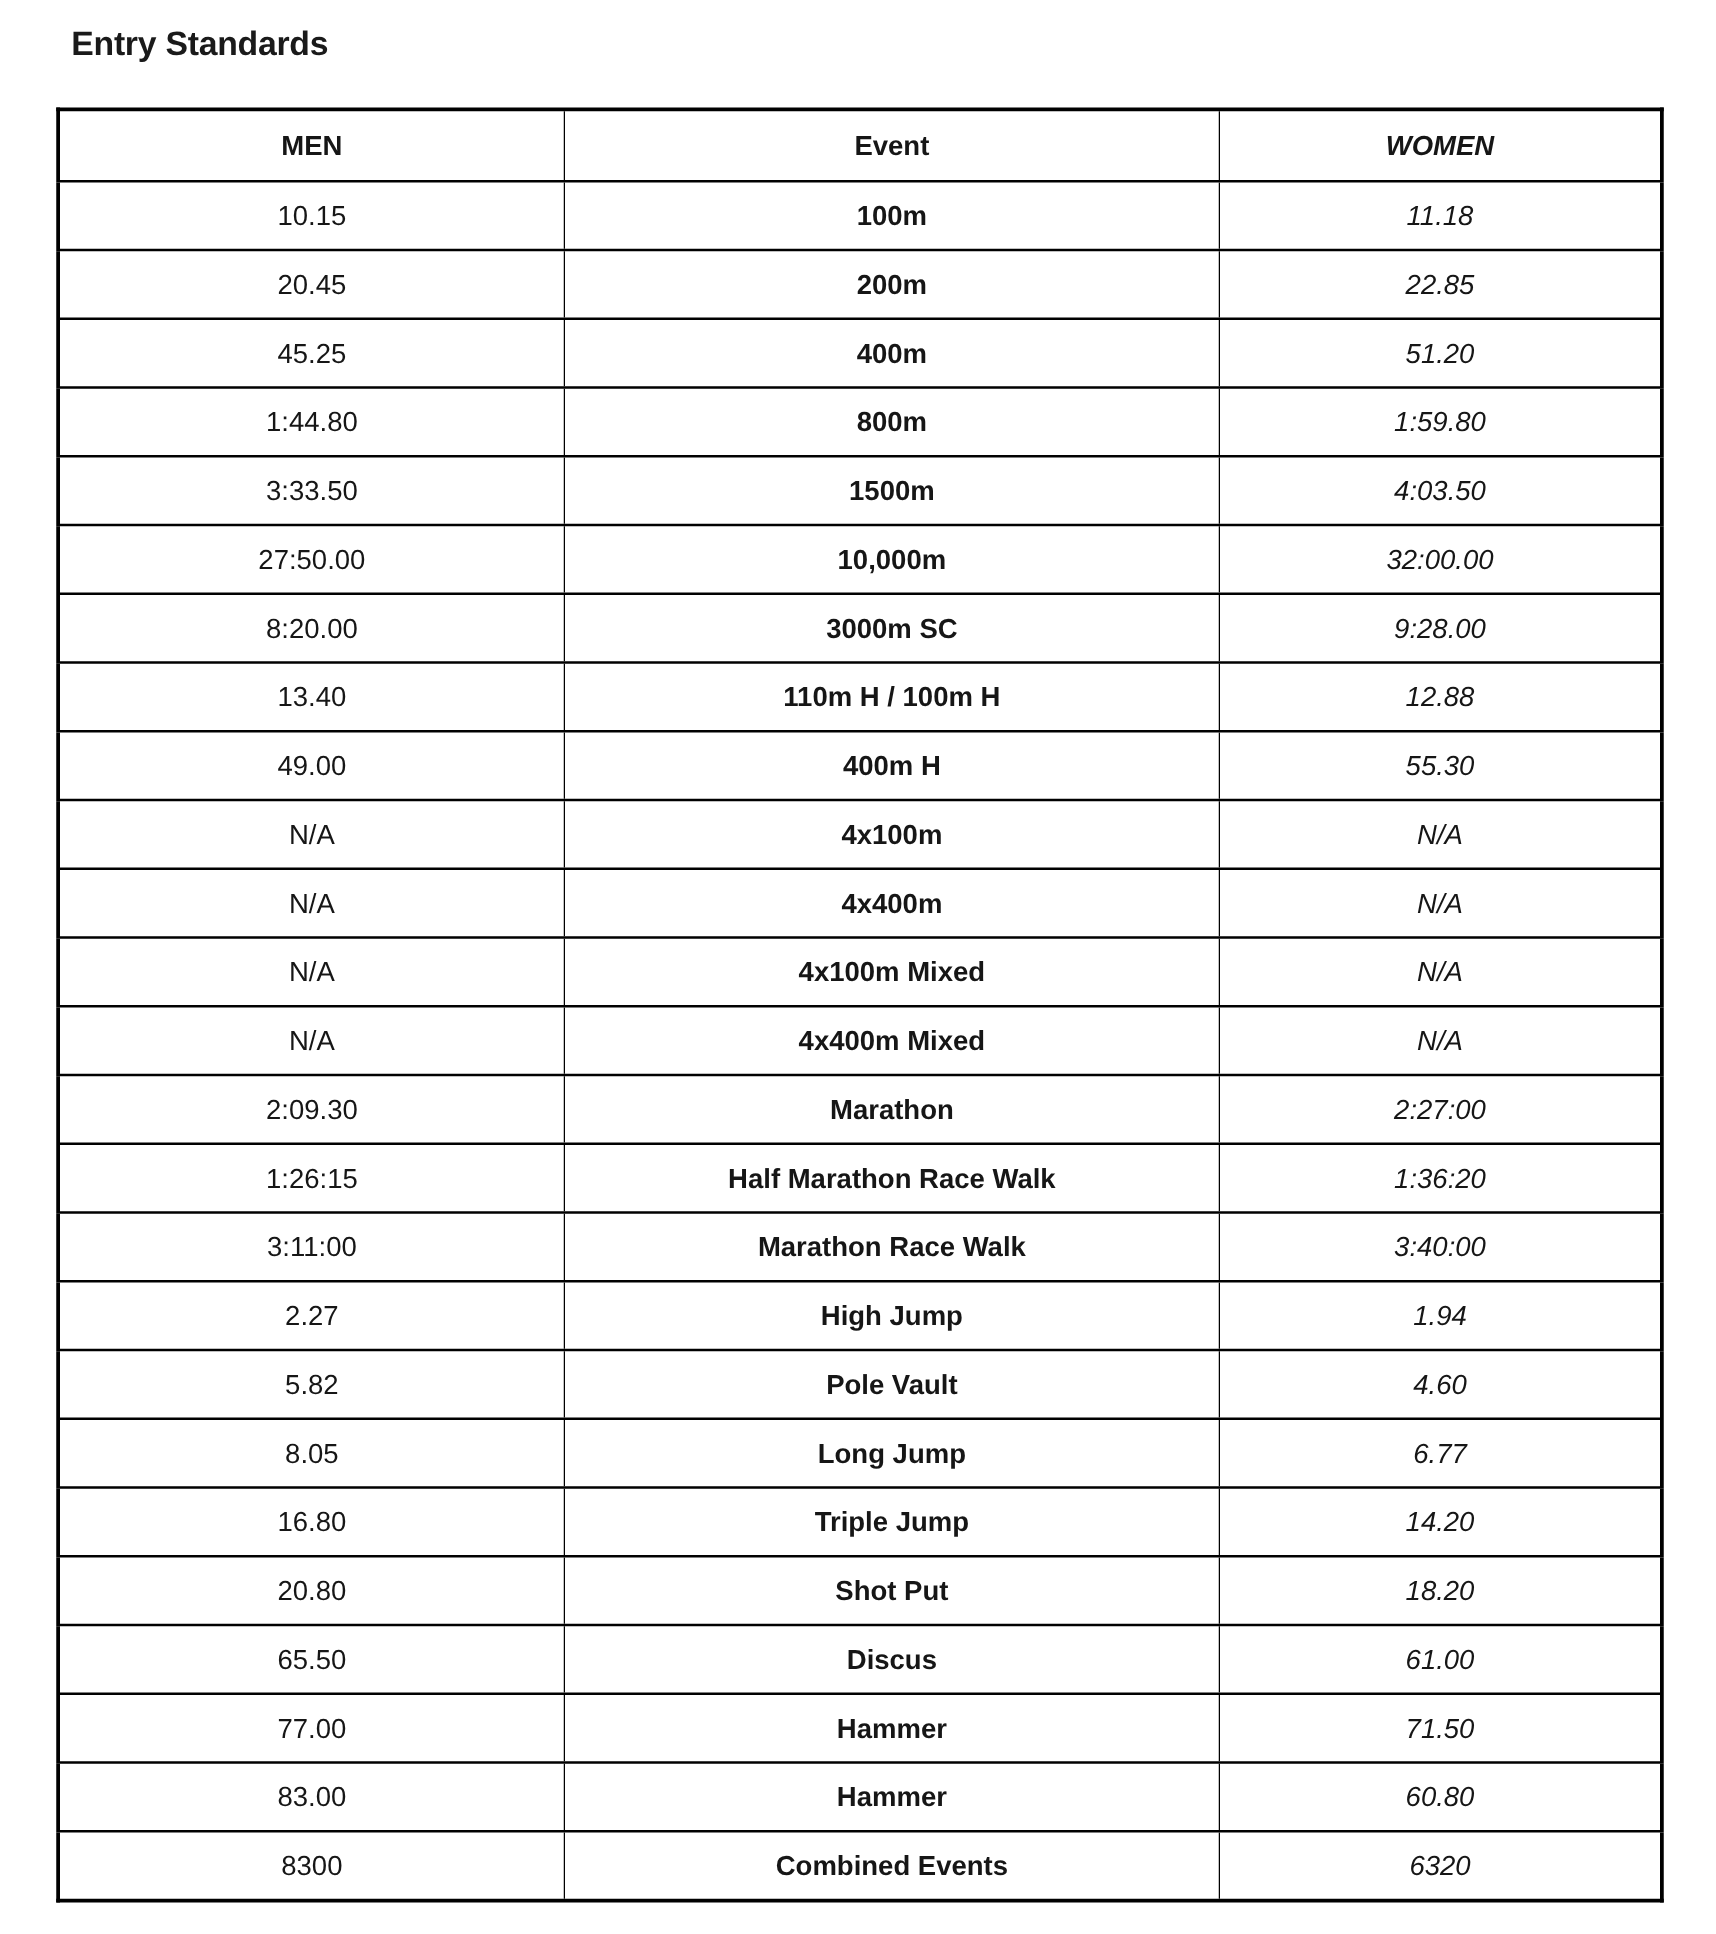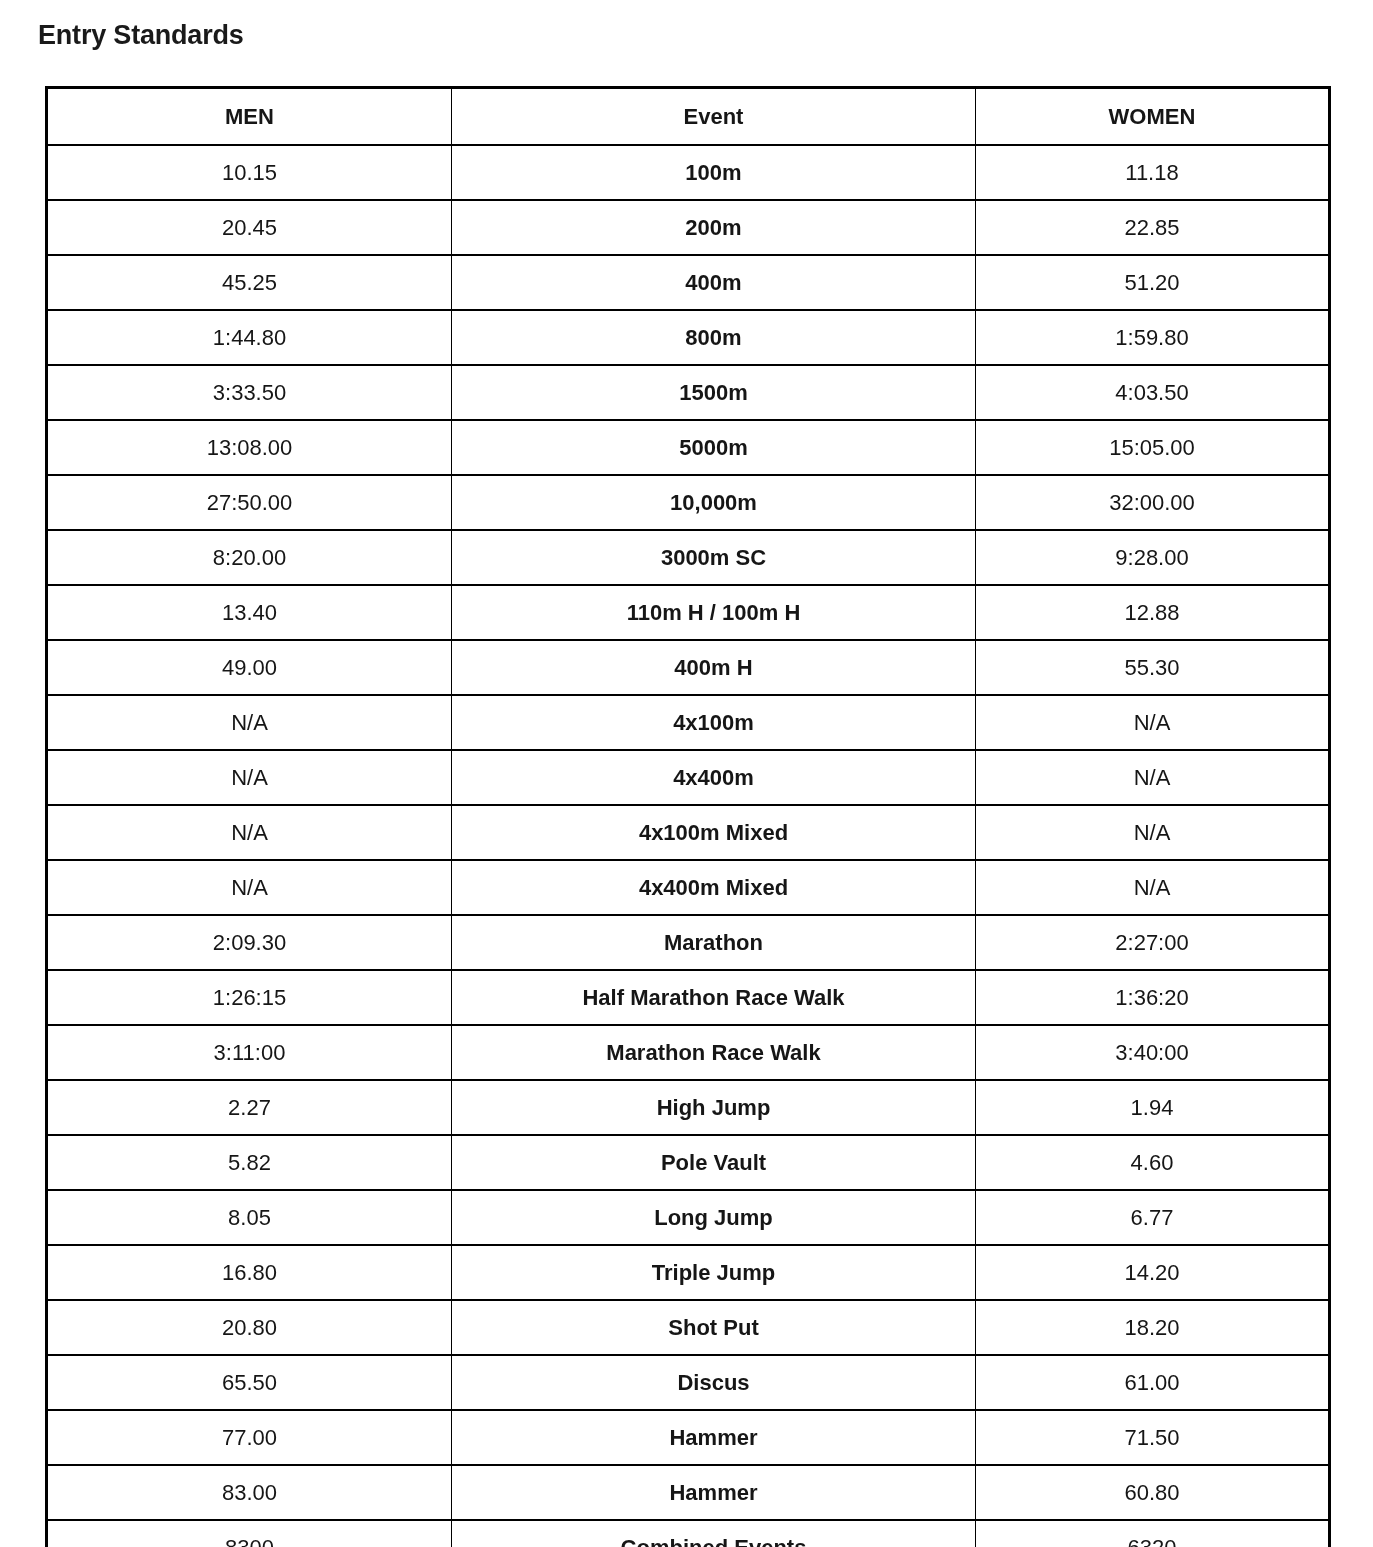--- a/index.html
+++ b/index.html
@@ -16,21 +16,21 @@
   }
   .page {
     position: relative;
     width: 1373px;
     height: 1547px;
     box-sizing: border-box;
     background: #ffffff;
   }
   .page-title {
     position: absolute;
-    left: 38px;
+    left: 57px;
     top: 18px;
     font-size: 27px;
     font-weight: bold;
     letter-spacing: -0.2px;
     color: #1a1a1a;
     line-height: 34px;
   }
   .table-wrap {
     position: absolute;
     left: 45px;
@@ -80,20 +80,21 @@
   table.standards thead tr th {
     border-top-width: 3px;
   }
   table.standards td:first-child,
   table.standards th:first-child {
     border-left-width: 3px;
   }
   table.standards td:last-child,
   table.standards th:last-child {
     border-right-width: 3px;
+    font-style: italic;
   }
 </style>
 </head>
 <body>
 
 <div class="page">
 
   <div class="page-title">Entry Standards</div>
 
   <div class="table-wrap">
@@ -130,25 +131,20 @@
             <td class="men-cell">1:44.80</td>
             <td class="event-cell">800m</td>
             <td class="women-cell">1:59.80</td>
           </tr>
           <tr>
             <td class="men-cell">3:33.50</td>
             <td class="event-cell">1500m</td>
             <td class="women-cell">4:03.50</td>
           </tr>
           <tr>
-            <td class="men-cell">13:08.00</td>
-            <td class="event-cell">5000m</td>
-            <td class="women-cell">15:05.00</td>
-          </tr>
-          <tr>
             <td class="men-cell">27:50.00</td>
             <td class="event-cell">10,000m</td>
             <td class="women-cell">32:00.00</td>
           </tr>
           <tr>
             <td class="men-cell">8:20.00</td>
             <td class="event-cell">3000m SC</td>
             <td class="women-cell">9:28.00</td>
           </tr>
           <tr>

